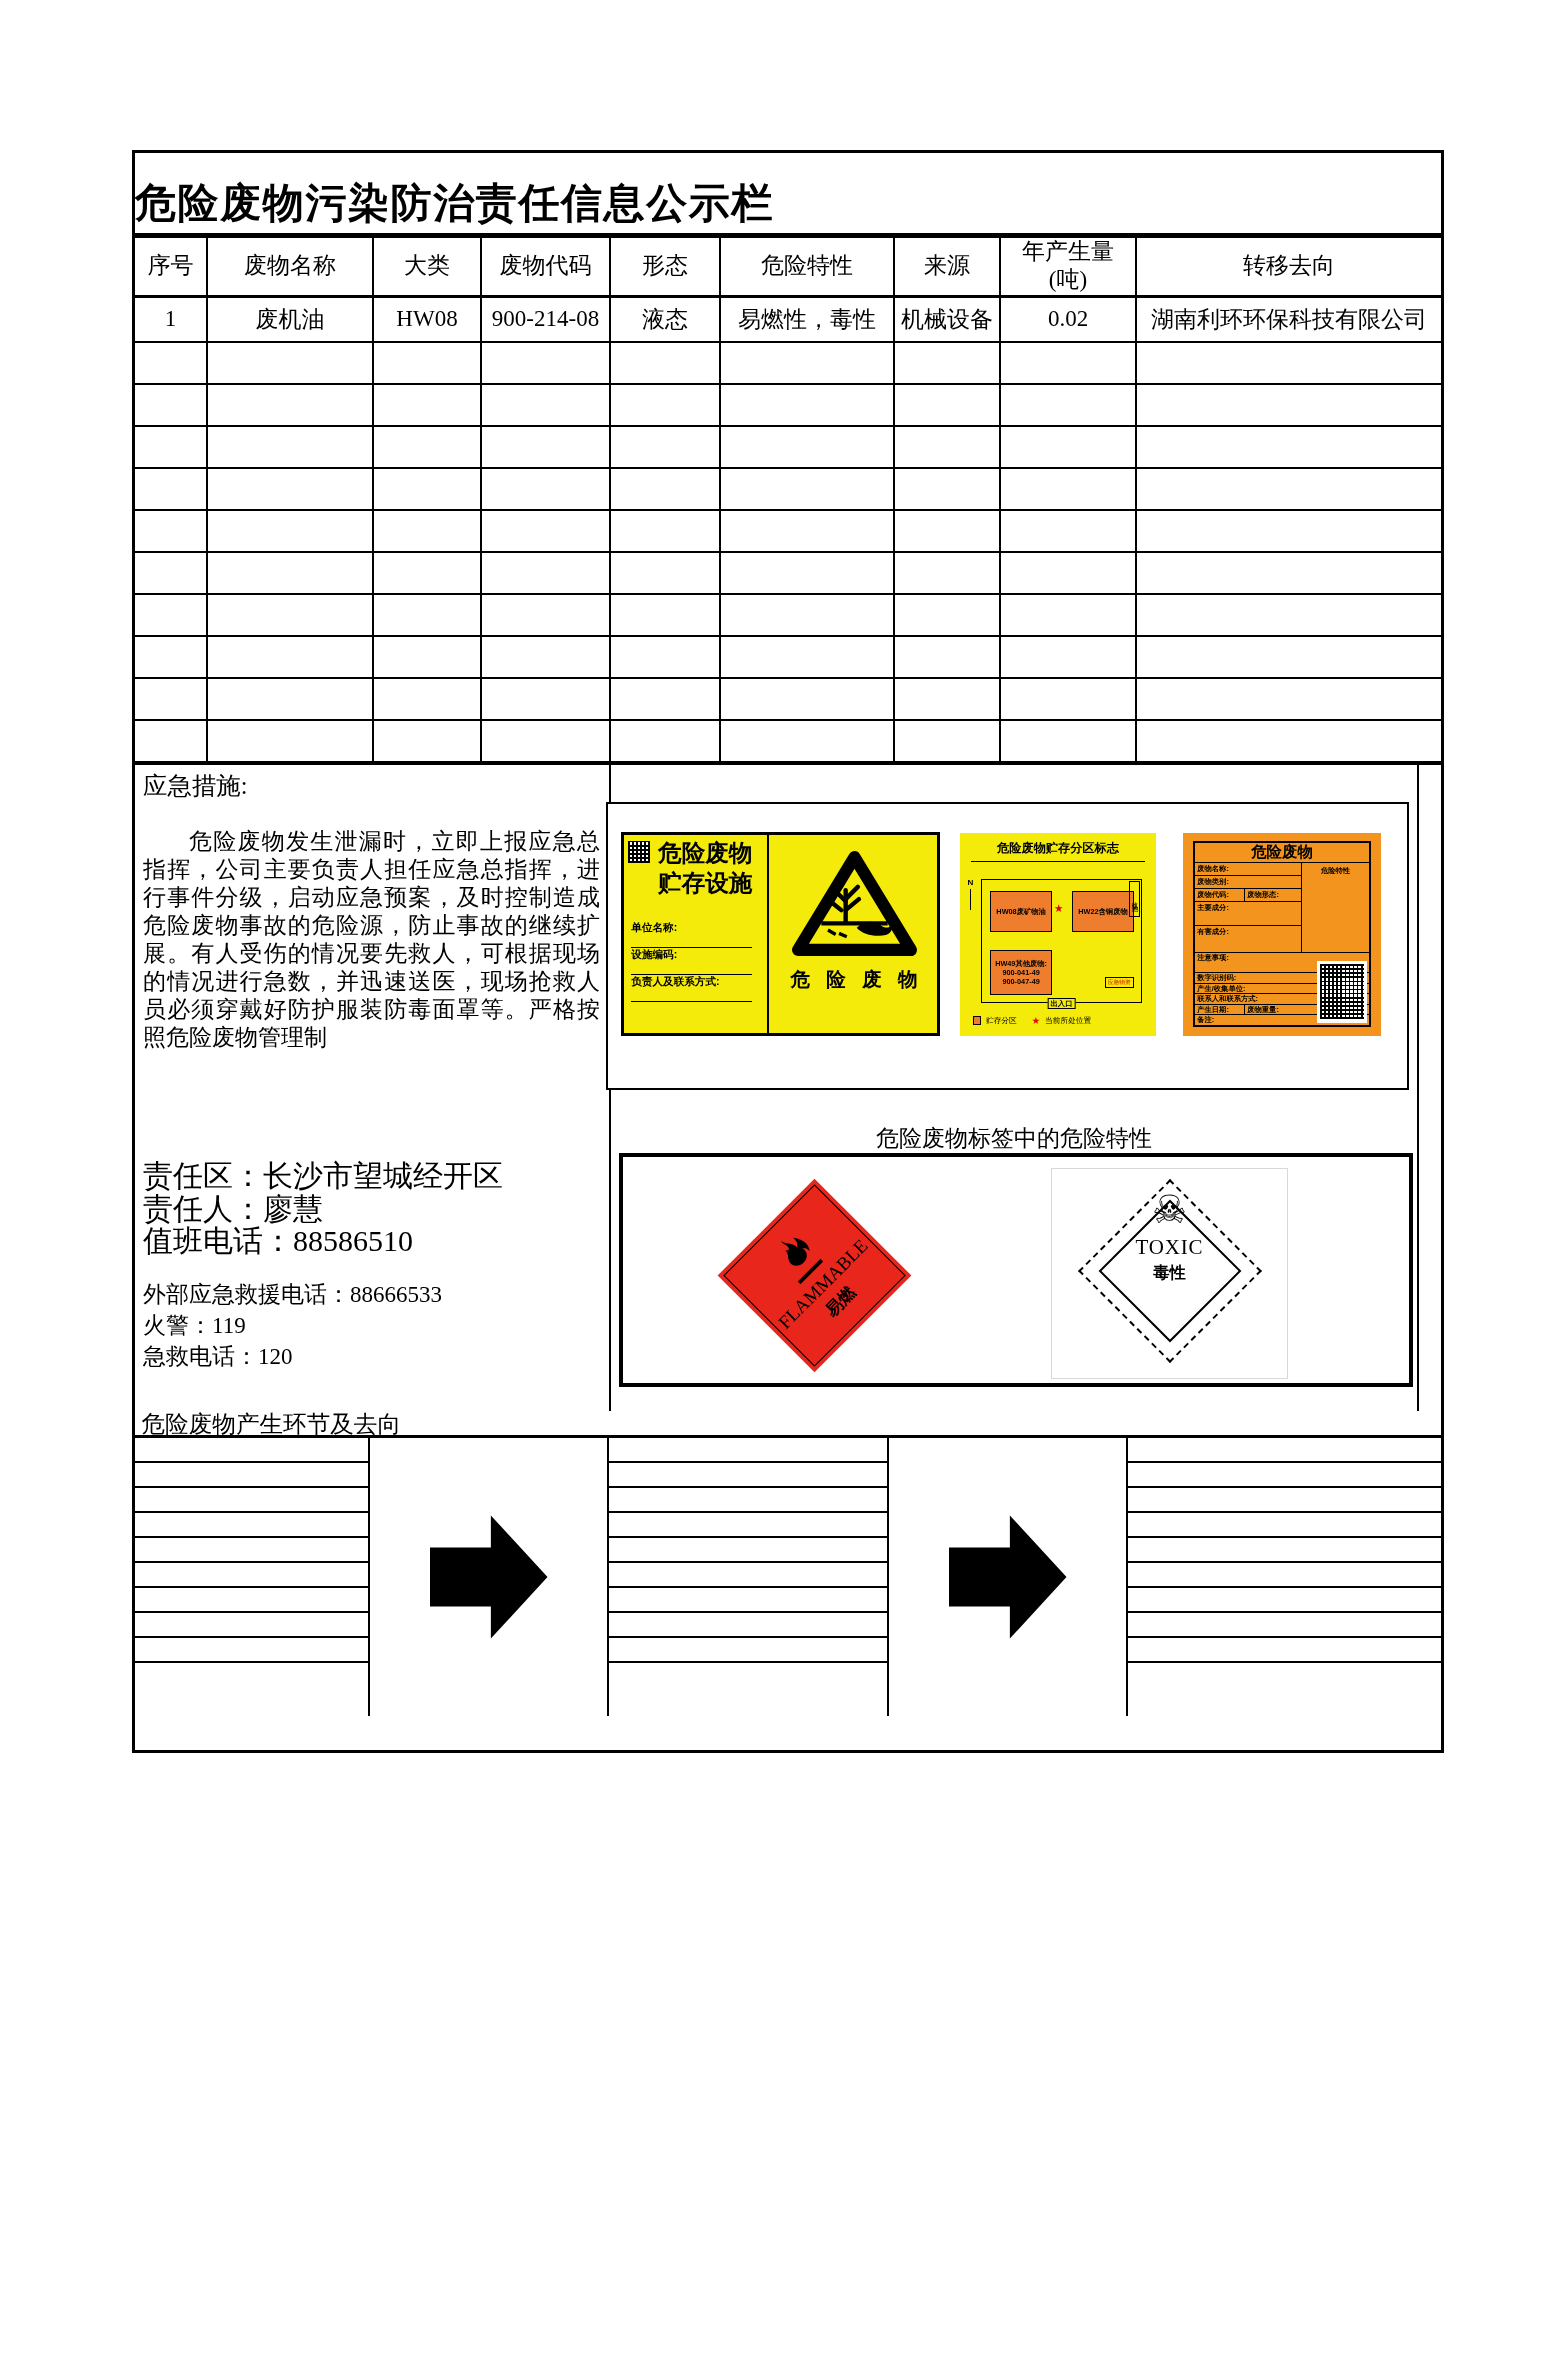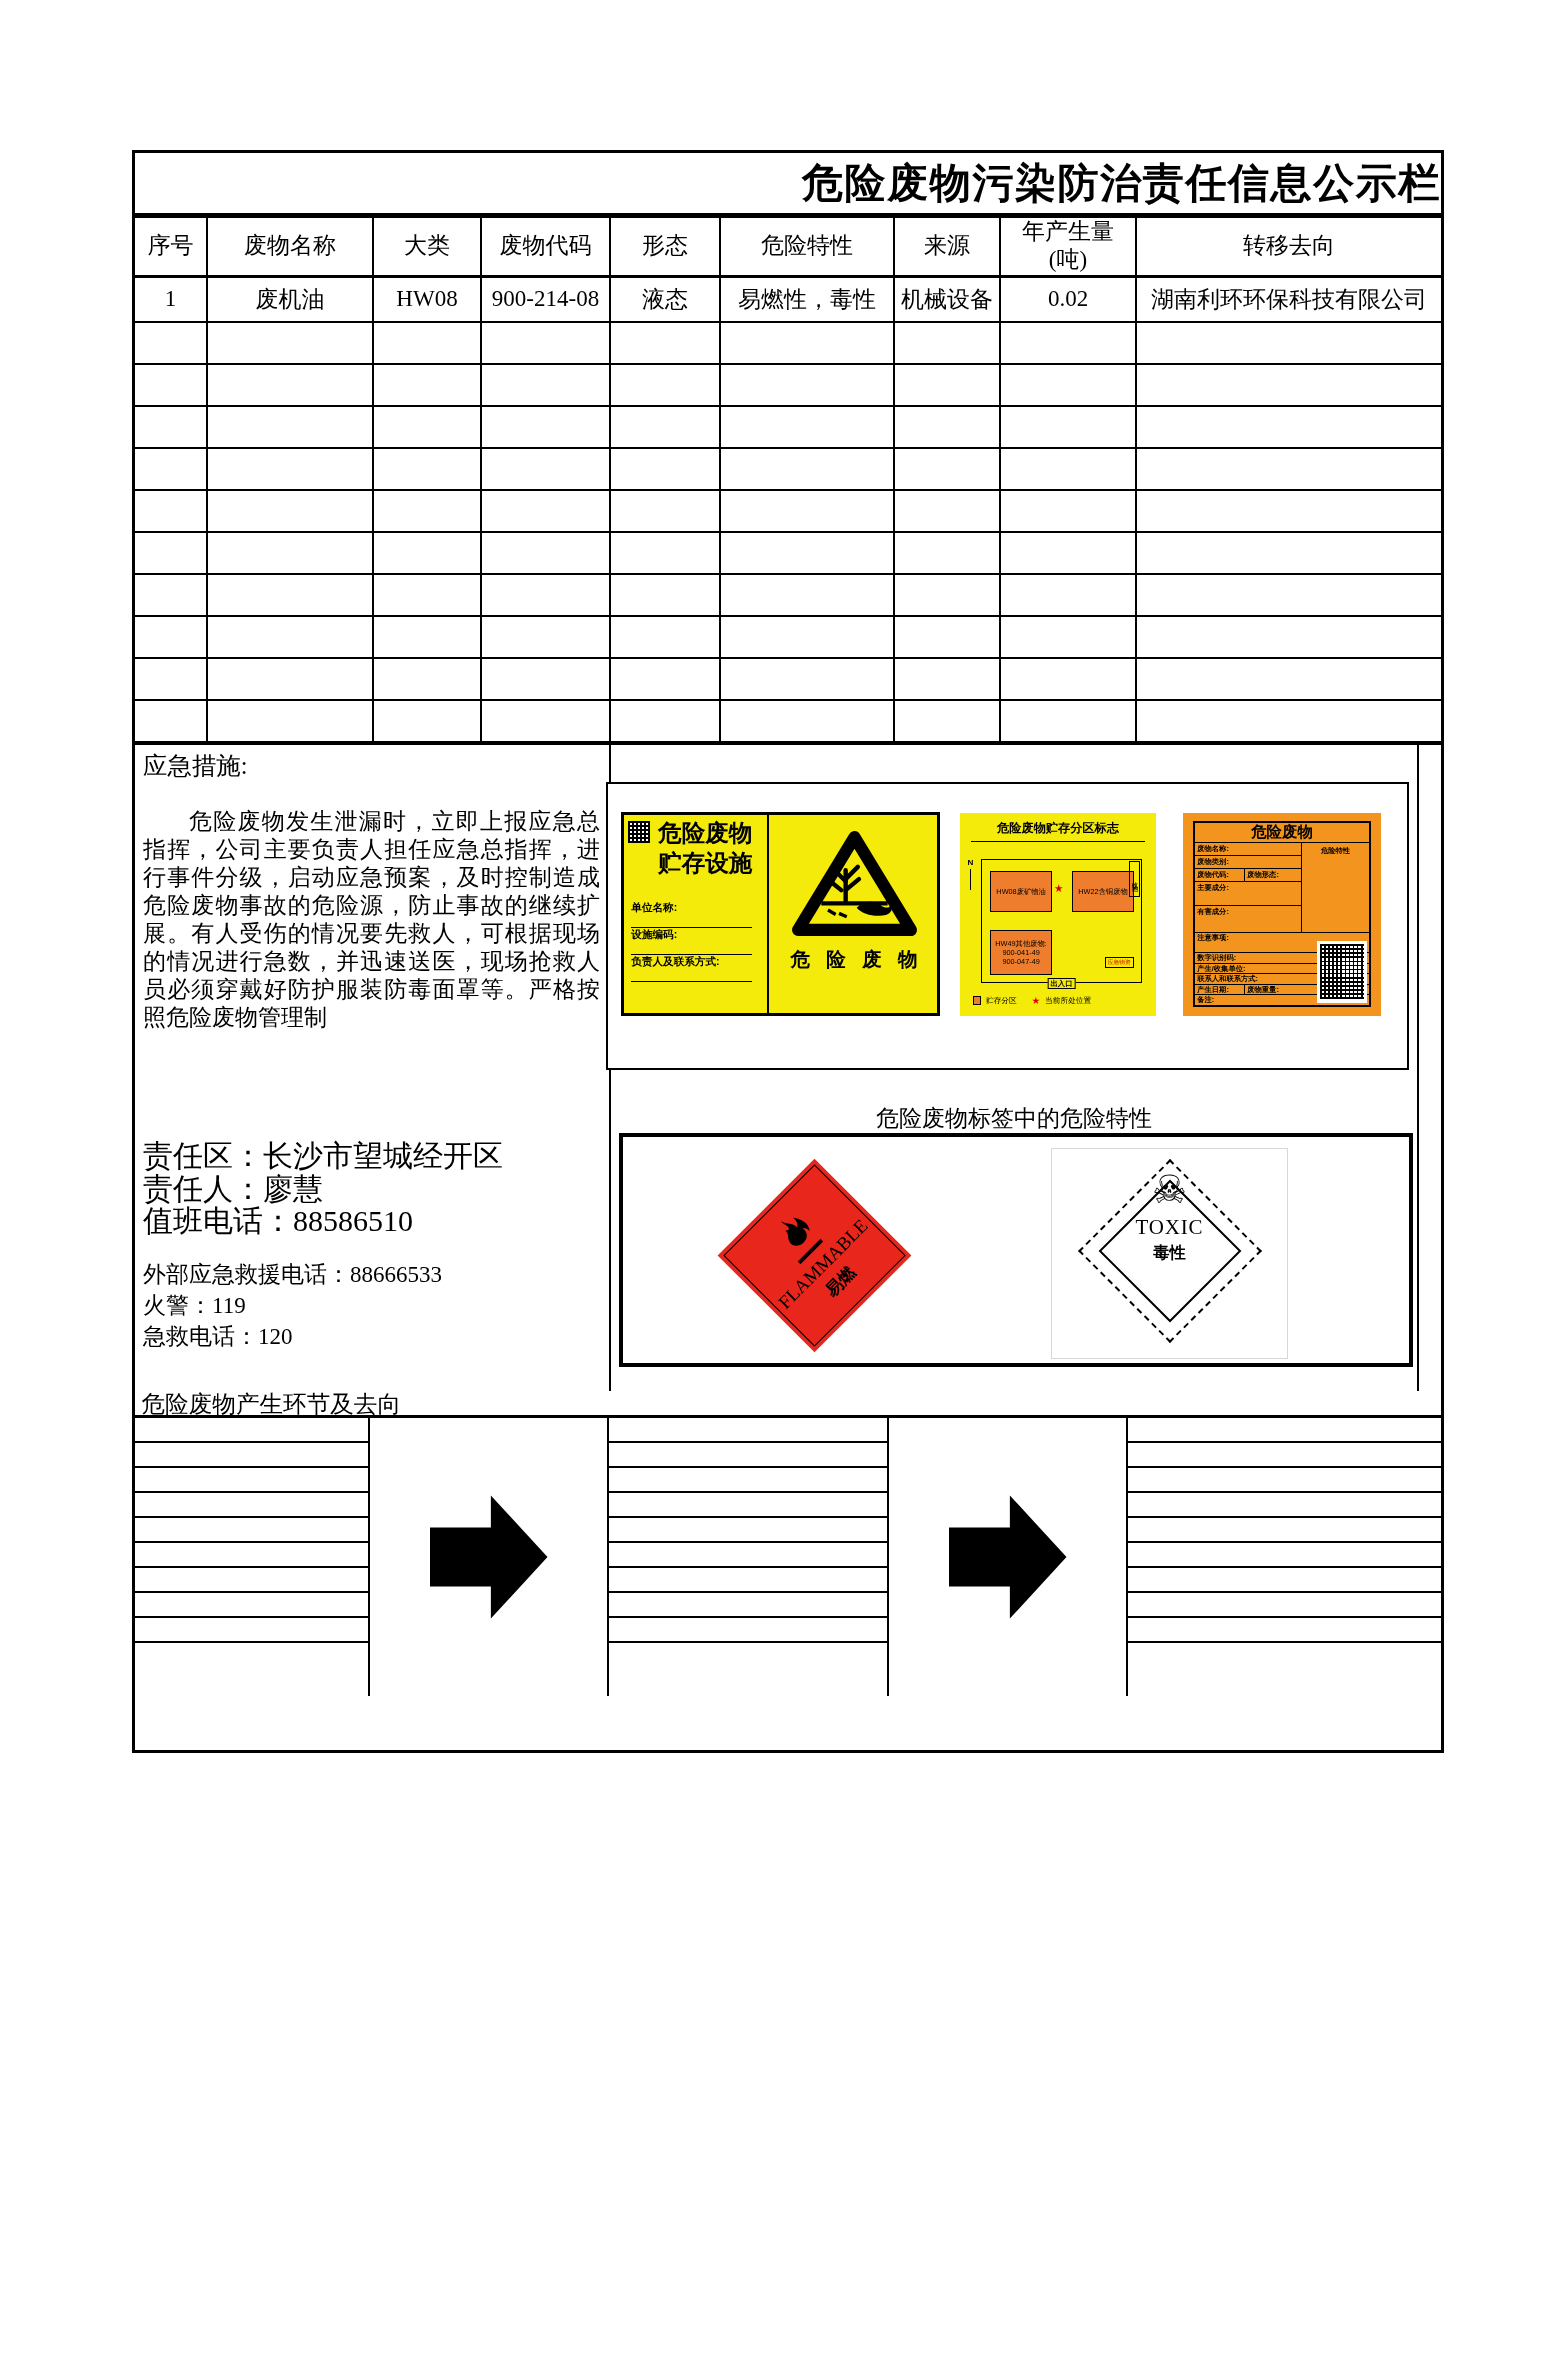--- a/index.html
+++ b/index.html
@@ -8,21 +8,21 @@
     --obox:#EE7E2E;
     --red:#E8261B;
     --ink:#000;
   }
   *{margin:0;padding:0;box-sizing:border-box;}
   body{background:#fff;font-family:"Liberation Serif","DejaVu Serif",serif;color:#000;}
   .page{position:relative;width:1560px;height:2366px;background:#fff;overflow:hidden;}
   .doc{position:absolute;left:132px;top:150px;width:1312px;height:1603px;border:3.3px solid #000;background:#fff;}
 
   
-  .title-row{height:63px;border-bottom:3.3px solid #000;display:flex;align-items:center;justify-content:flex-end;}
+  .title-row{height:63px;border-bottom:3.3px solid #000;display:flex;align-items:center;justify-content:flex-start;margin-top:20px;}
   .title-row span{font-size:41px;font-weight:bold;letter-spacing:1.6px;}
   table.wtable{width:100%;border-collapse:collapse;table-layout:fixed;}
   table.wtable th,table.wtable td{border:2.4px solid #000;text-align:center;vertical-align:middle;font-weight:normal;font-size:23px;overflow:hidden;}
   table.wtable tr.head th{height:59px;border-bottom:3.3px solid #000;white-space:pre-line;line-height:28px;}
   table.wtable tr.data td{height:46px;}
   table.wtable tr.empty td{height:42px;}
   table.wtable th:first-child,table.wtable td:first-child{border-left:none;}
   table.wtable th:last-child,table.wtable td:last-child{border-right:none;}
 
   
@@ -52,21 +52,21 @@
   .s1-right{position:absolute;left:147px;right:0;top:0;bottom:0;display:flex;flex-direction:column;align-items:center;}
   .s1-warning{margin-top:4.9px;font-family:"Liberation Sans","DejaVu Sans",sans-serif;font-weight:bold;font-size:19.5px;letter-spacing:16.3px;text-indent:16.3px;white-space:nowrap;}
 
   
   .sign2{position:absolute;left:352px;top:29px;width:196px;height:203px;background:var(--yellow);font-family:"Liberation Sans","DejaVu Sans",sans-serif;}
   .s2-title{padding-top:7.3px;text-align:center;font-weight:bold;font-size:12.2px;}
   .s2-rule{width:174px;margin:4.1px auto 0;border-top:1.6px solid #000;}
   .s2-map{position:absolute;left:21px;top:46px;width:161px;height:124px;border:1.6px solid #000;}
   .s2-n{position:absolute;left:-14.6px;top:-1.6px;font-weight:bold;font-size:8.1px;text-align:center;}
   .s2-n .nline{width:0.8px;height:21px;background:#000;margin:1.6px auto 0;}
-  .zbox{position:absolute;background:var(--obox);border:1.6px solid #000;display:flex;flex-direction:column;align-items:center;justify-content:center;font-weight:normal;font-size:7.3px;line-height:9px;text-align:center;}
+  .zbox{position:absolute;background:var(--obox);border:1.6px solid #000;display:flex;flex-direction:column;align-items:center;justify-content:center;font-weight:bold;font-size:7.3px;line-height:9px;text-align:center;}
   .z1{left:8.1px;top:11.4px;width:62px;height:41px;}
   .z2{left:90px;top:11.4px;width:62px;height:41px;}
   .z3{left:8.1px;top:70px;width:62px;height:45px;}
   .star1{position:absolute;left:72px;top:22px;color:#e00000;font-size:10.6px;}
   .pool{position:absolute;right:0.8px;top:0.8px;width:11.4px;height:36px;border:0.8px solid #000;writing-mode:vertical-rl;font-size:6.5px;letter-spacing:1.6px;display:flex;align-items:center;justify-content:center;}
   .supplies{position:absolute;right:7.3px;bottom:14px;width:29px;height:10.6px;border:0.8px solid #000;background:var(--yellow);color:#d00000;font-size:5.7px;line-height:9px;text-align:center;}
   .entrance{position:absolute;left:50%;bottom:-7.3px;transform:translateX(-50%);background:var(--yellow);border:1.6px solid #000;font-weight:bold;font-size:7.3px;line-height:9px;padding:0 2.4px;white-space:nowrap;}
   .s2-legend{position:absolute;left:13px;top:182px;display:flex;align-items:center;gap:4.9px;font-size:7.7px;}
   .lg-sq{width:8.1px;height:8.1px;background:var(--obox);border:1.2px solid #000;display:inline-block;}
   .lg-star{color:#e00000;font-size:9.8px;margin-left:9.8px;}

